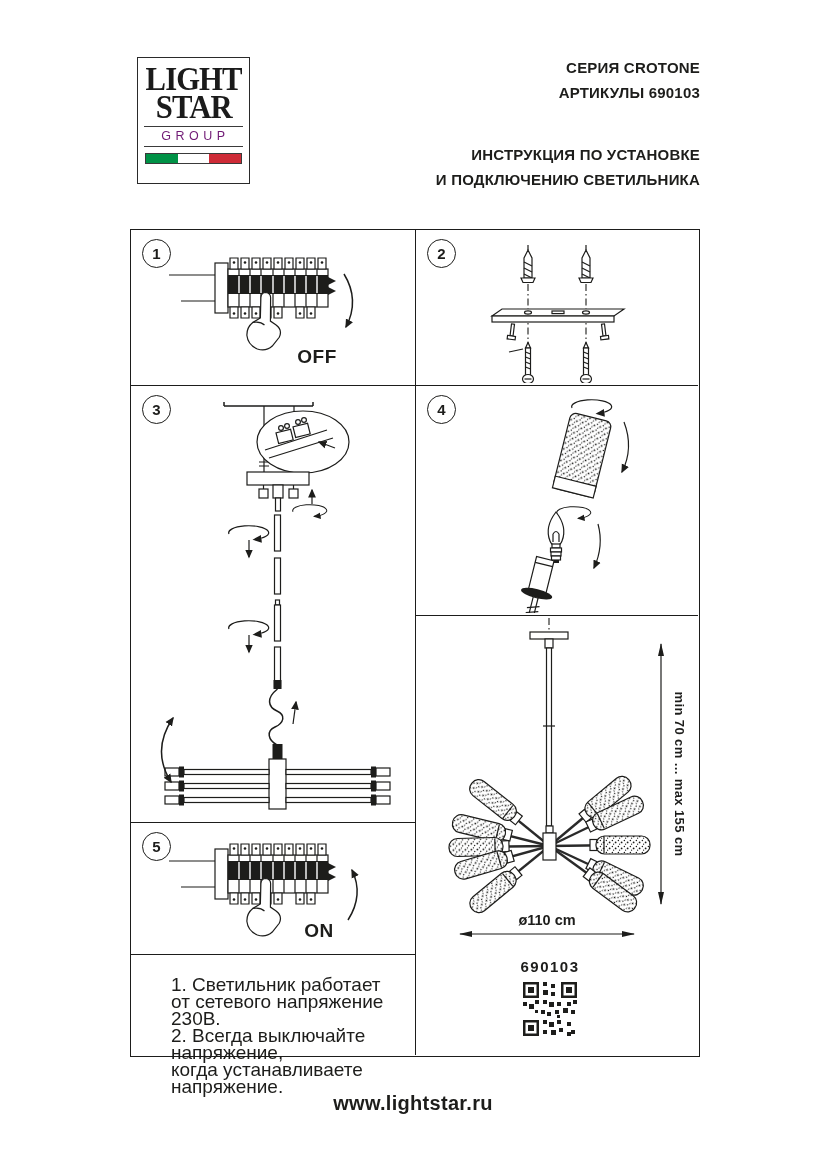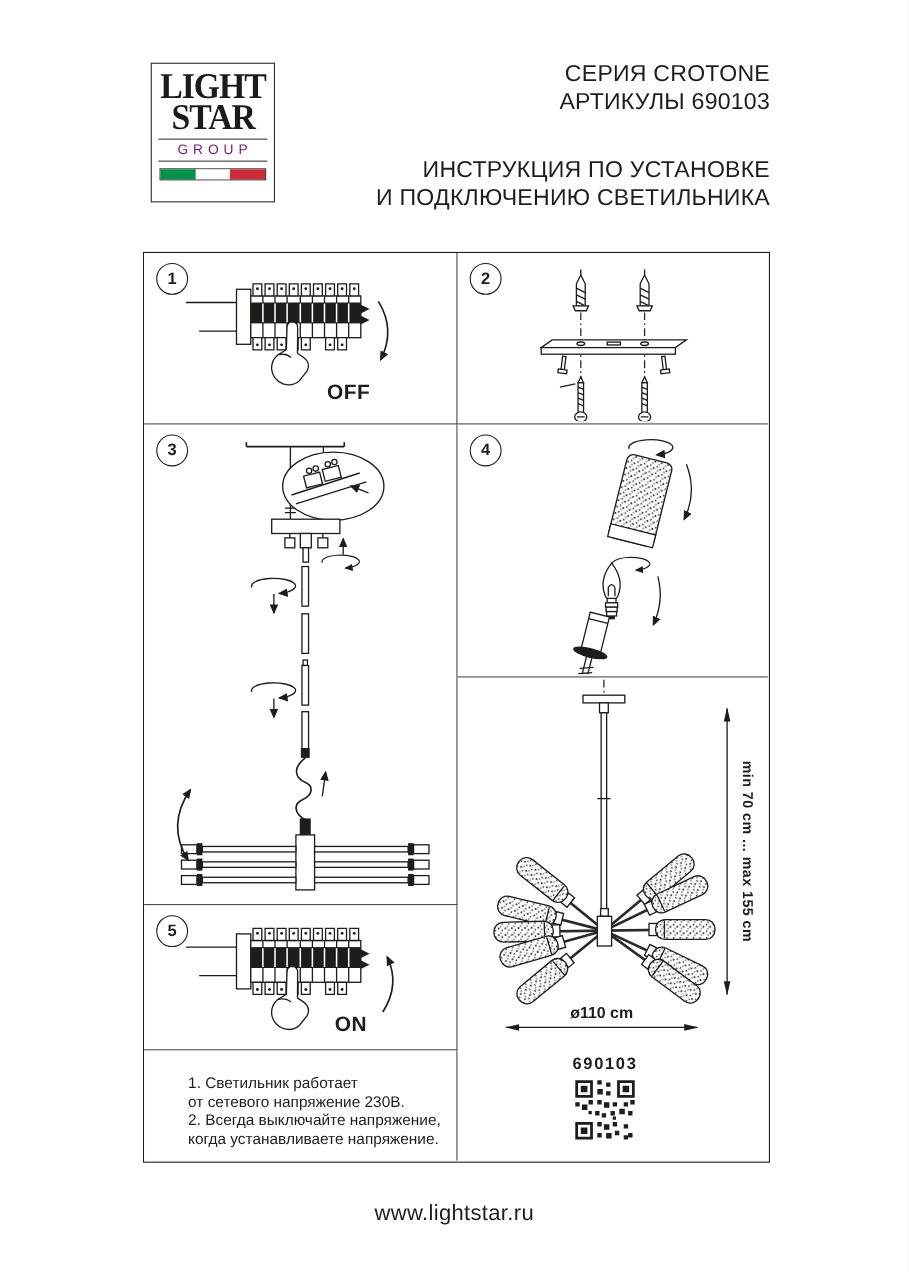--- a/index.html
+++ b/index.html
@@ -9,21 +9,21 @@
   .logo{position:absolute;left:137px;top:57px;width:113px;height:127px;border:1.5px solid #2a2a2a;
         box-sizing:border-box;display:flex;flex-direction:column;align-items:center;justify-content:flex-start;
         padding-top:7px;}
   .logo-word{font-family:"Liberation Serif",serif;font-weight:700;font-size:33px;line-height:0.85;
         letter-spacing:-1px;transform:scaleX(0.93);color:#1b1b1b;}
   .logo-group{font-size:12.5px;letter-spacing:4.5px;color:#701a75;border-top:1.5px solid #3a3a3a;
         border-bottom:1.5px solid #3a3a3a;padding:2px 0 3px 4px;margin-top:5px;width:86%;text-align:center;}
   .flag{width:86%;height:9px;margin-top:6px;border:1px solid #3a3a3a;display:flex;box-sizing:content-box;}
   .flag span{flex:1;display:block;}
   .fl-g{background:#009246;} .fl-w{background:#ffffff;} .fl-r{background:#ce2b37;}
-  .titles{position:absolute;right:126px;top:55px;text-align:right;font-weight:400;font-size:21px;
+  .titles{position:absolute;right:126px;top:55px;text-align:right;font-weight:700;font-size:15px;
         line-height:25px;letter-spacing:0.2px;}
   .titles .block2{margin-top:37px;}
   
   .grid{position:absolute;left:130px;top:229px;width:570px;height:828px;border:1.5px solid #1d1d1b;
         box-sizing:border-box;}
   .panel{position:absolute;box-sizing:border-box;background:#fff;}
   .b-r{border-right:1.5px solid #1d1d1b;} .b-b{border-bottom:1.5px solid #1d1d1b;}
   .p1{left:0;top:0;width:285px;height:156px;}
   .p3{left:0;top:156px;width:285px;height:437px;}
   .p5{left:0;top:593px;width:285px;height:132px;}
@@ -40,23 +40,23 @@
   .ln2{stroke:#1d1d1b;stroke-width:1.5;fill:none;}
   .lnd{stroke:#1d1d1b;stroke-width:1.1;fill:none;stroke-dasharray:7 3 1.5 3;}
   .fw{fill:#fff;stroke:#1d1d1b;stroke-width:1.2;}
   .fk{fill:#1d1d1b;stroke:none;}
   .arm{stroke:#2a2a2a;stroke-width:2.4;}
   .t-onoff{font:700 19px "Liberation Sans",sans-serif;fill:#1d1d1b;letter-spacing:0.5px;}
   .t-dim{font:700 13px "Liberation Sans",sans-serif;fill:#1d1d1b;letter-spacing:0.4px;}
   .t-dia{font:700 14.5px "Liberation Sans",sans-serif;fill:#1d1d1b;}
   .t-art{font:700 15px "Liberation Sans",sans-serif;fill:#1d1d1b;letter-spacing:1.5px;}
   
-  .notes{position:absolute;left:40px;top:21px;font-size:14px;line-height:17px;color:#1d1d1b;}
+  .notes{position:absolute;left:40px;top:21px;font-size:19px;line-height:17px;color:#1d1d1b;}
   .footer{position:absolute;left:0;top:1092px;width:100%;text-align:center;
-        font-size:20px;font-weight:400;letter-spacing:0.3px;}
+        font-size:20px;font-weight:700;letter-spacing:0.3px;}
 </style>
 </head>
 <body>
 
 <div class="page">
 
   <svg width="0" height="0" style="position:absolute" aria-hidden="true">
     <defs>
       <marker id="arr" markerUnits="userSpaceOnUse" markerWidth="9" markerHeight="9" refX="7.5" refY="4.5" orient="auto-start-reverse" viewBox="0 0 9 9">
         <path d="M0,0.6 L9,4.5 L0,8.4 Z" fill="#1d1d1b"></path>

